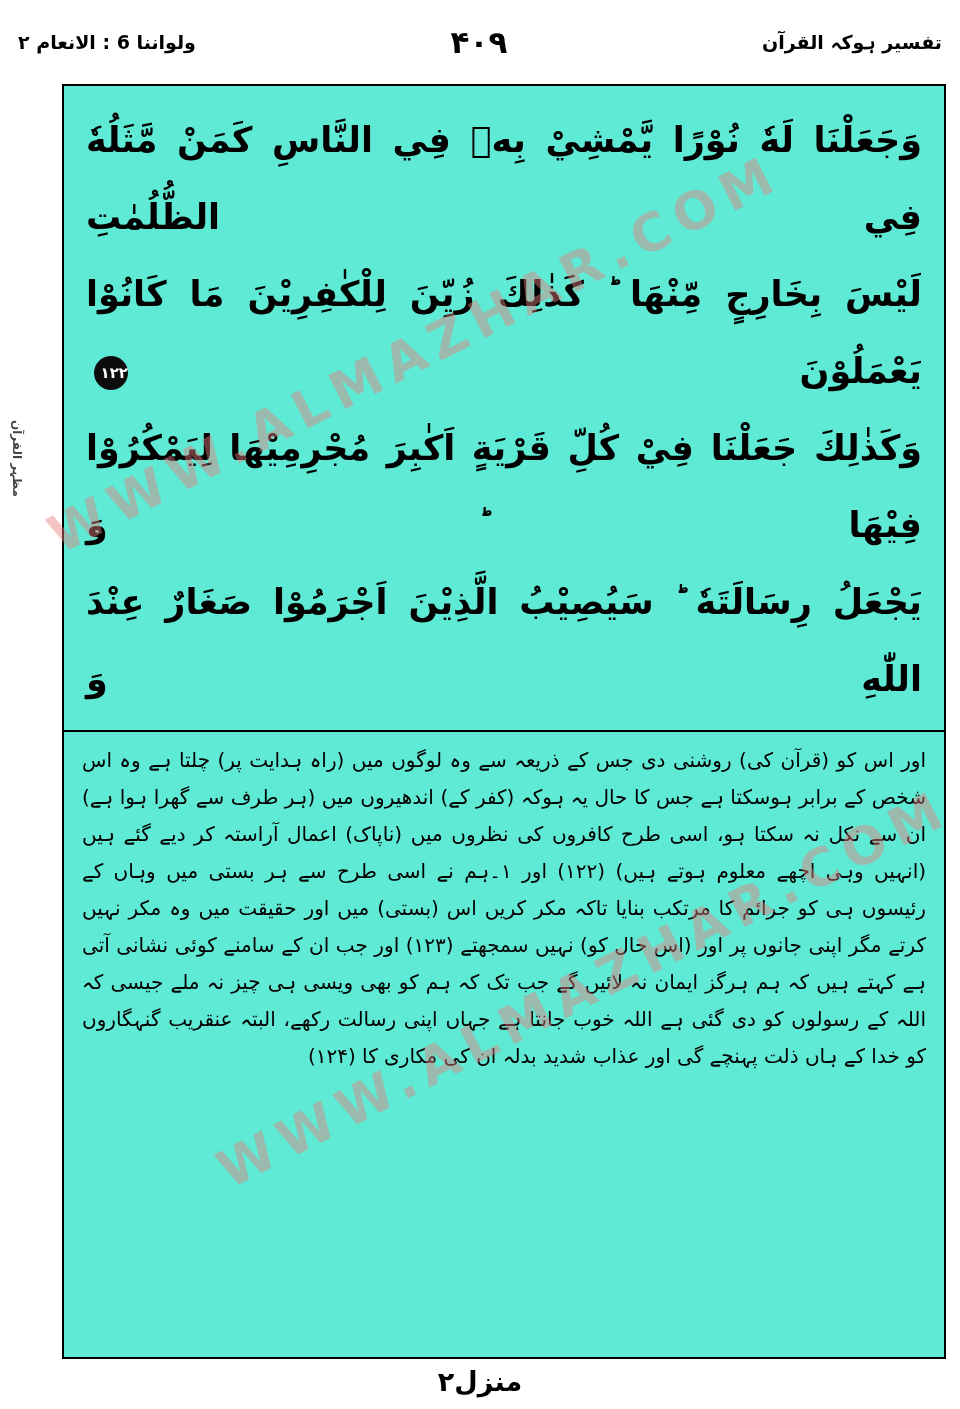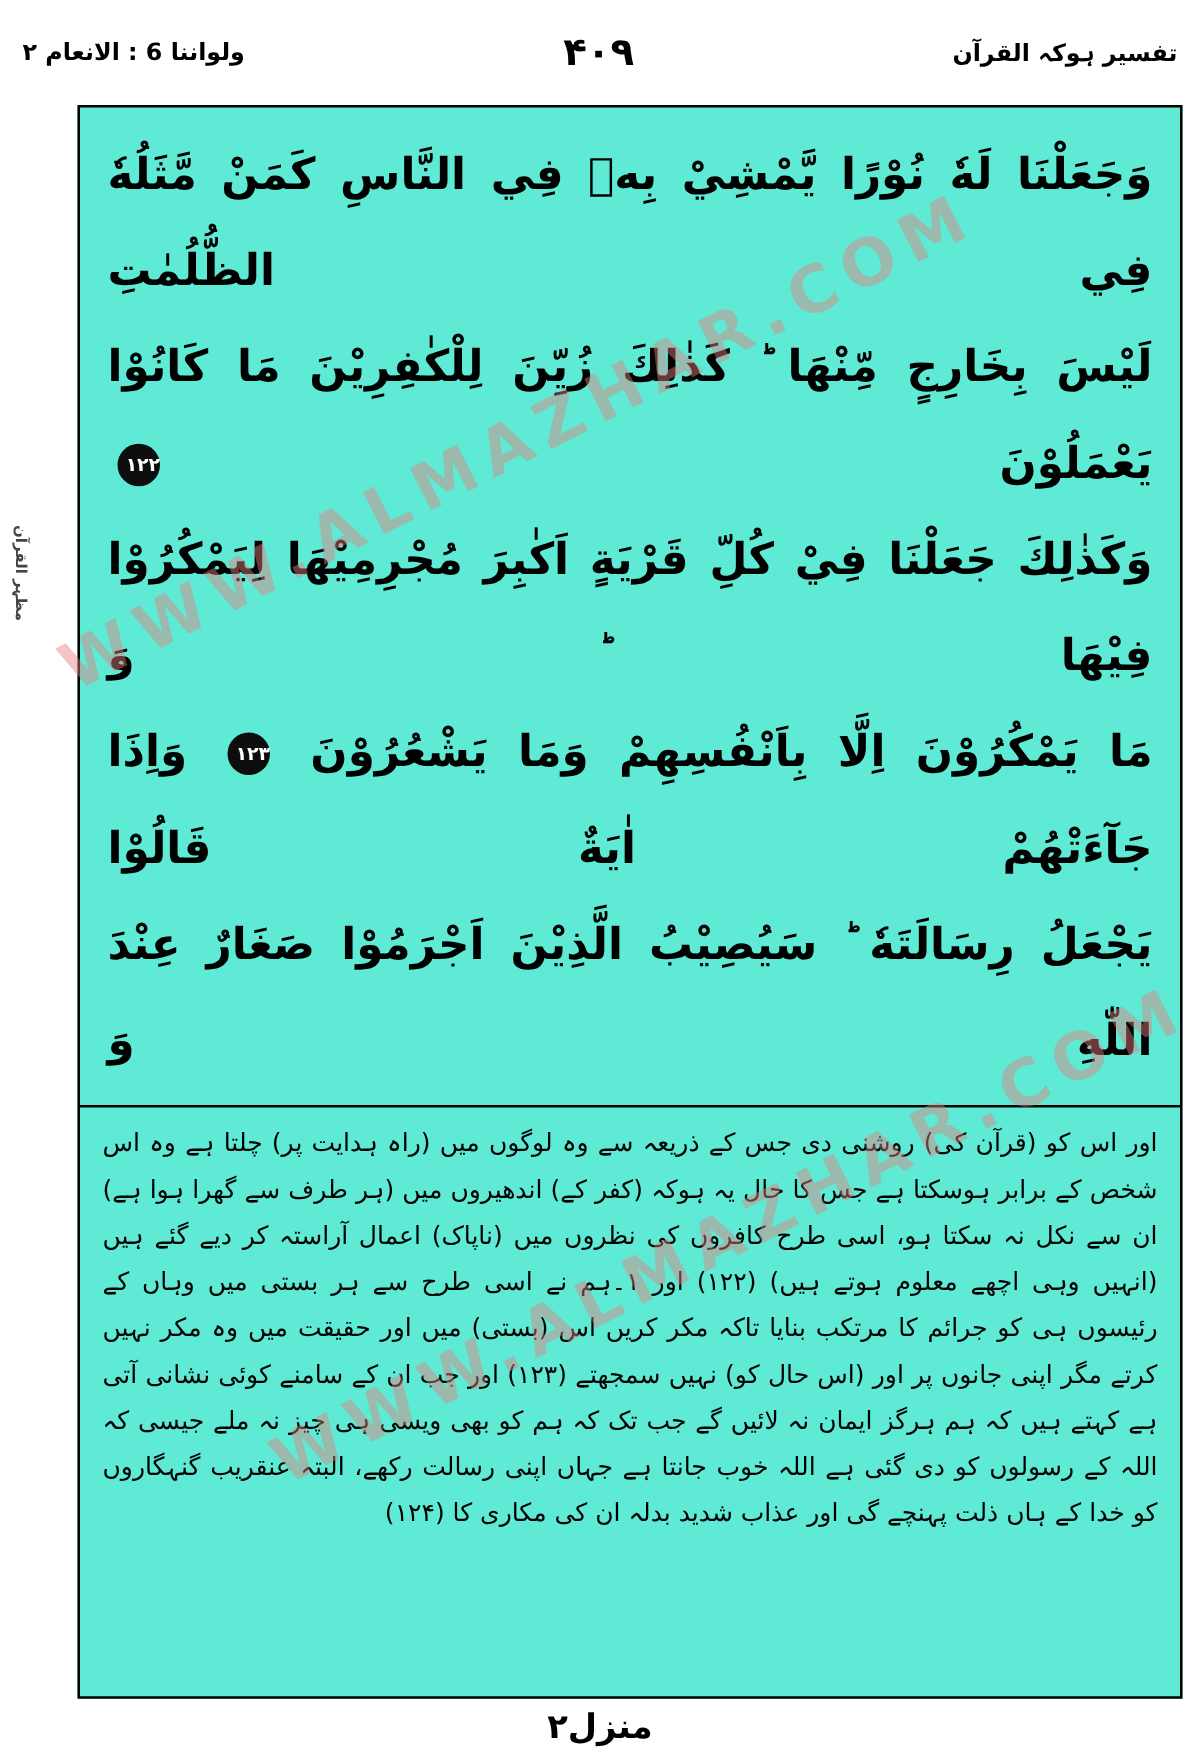--- a/index.html
+++ b/index.html
@@ -98,25 +98,20 @@
         <span>وَجَعَلْنَا لَهٗ نُوْرًا يَّمْشِيْ بِهٖ فِي النَّاسِ كَمَنْ مَّثَلُهٗ فِي الظُّلُمٰتِ</span>
       </div>
       <div class="qline">
         <span>لَيْسَ بِخَارِجٍ مِّنْهَا ؕ كَذٰلِكَ زُيِّنَ لِلْكٰفِرِيْنَ مَا كَانُوْا يَعْمَلُوْنَ</span>
         <span class="vbadge">۱۲۲</span>
       </div>
       <div class="qline">
         <span>وَكَذٰلِكَ جَعَلْنَا فِيْ كُلِّ قَرْيَةٍ اَكٰبِرَ مُجْرِمِيْهَا لِيَمْكُرُوْا فِيْهَا ؕ وَ</span>
       </div>
       <div class="qline">
-        <span>مَا يَمْكُرُوْنَ اِلَّا بِاَنْفُسِهِمْ وَمَا يَشْعُرُوْنَ</span>
-        <span class="vbadge">۱۲۳</span>
-        <span>وَاِذَا جَآءَتْهُمْ اٰيَةٌ قَالُوْا</span>
-      </div>
-      <div class="qline">
         <span>يَجْعَلُ رِسَالَتَهٗ ؕ سَيُصِيْبُ الَّذِيْنَ اَجْرَمُوْا صَغَارٌ عِنْدَ اللّٰهِ وَ</span>
       </div>
     </div>
 
     <div class="urdu-box">
       <p class="upara">اور اس کو (قرآن کی) روشنی دی جس کے ذریعہ سے وہ لوگوں میں (راہ ہدایت پر) چلتا ہے وہ اس شخص کے برابر ہوسکتا ہے جس کا حال یہ ہوکہ (کفر کے) اندھیروں میں (ہر طرف سے گھرا ہوا ہے) ان سے نکل نہ سکتا ہو، اسی طرح کافروں کی نظروں میں (ناپاک) اعمال آراستہ کر دیے گئے ہیں (انہیں وہی اچھے معلوم ہوتے ہیں) (۱۲۲) اور ۱۔ہم نے اسی طرح سے ہر بستی میں وہاں کے رئیسوں ہی کو جرائم کا مرتکب بنایا تاکہ مکر کریں اس (بستی) میں اور حقیقت میں وہ مکر نہیں کرتے مگر اپنی جانوں پر اور (اس حال کو) نہیں سمجھتے (۱۲۳) اور جب ان کے سامنے کوئی نشانی آتی ہے کہتے ہیں کہ ہم ہرگز ایمان نہ لائیں گے جب تک کہ ہم کو بھی ویسی ہی چیز نہ ملے جیسی کہ اللہ کے رسولوں کو دی گئی ہے اللہ خوب جانتا ہے جہاں اپنی رسالت رکھے، البتہ عنقریب گنہگاروں کو خدا کے ہاں ذلت پہنچے گی اور عذاب شدید بدلہ ان کی مکاری کا (۱۲۴)</p>
 
     </div>
 
   </div>

